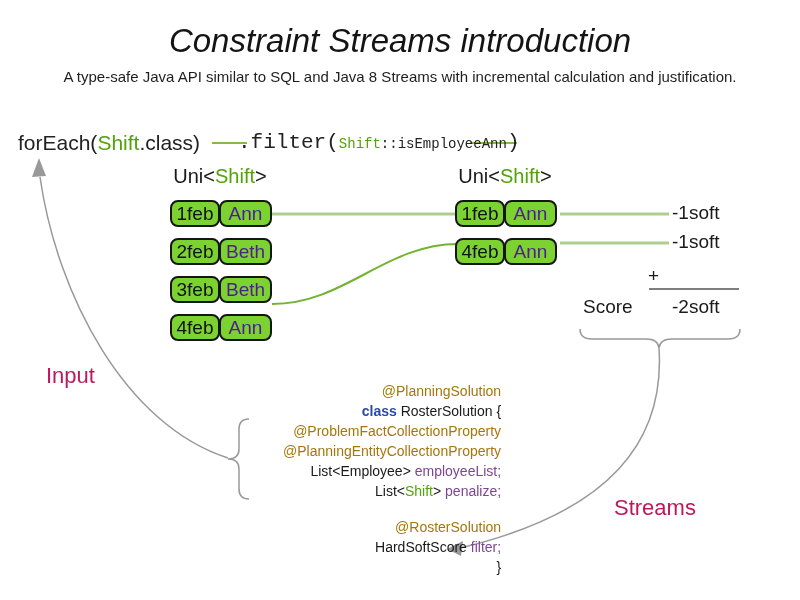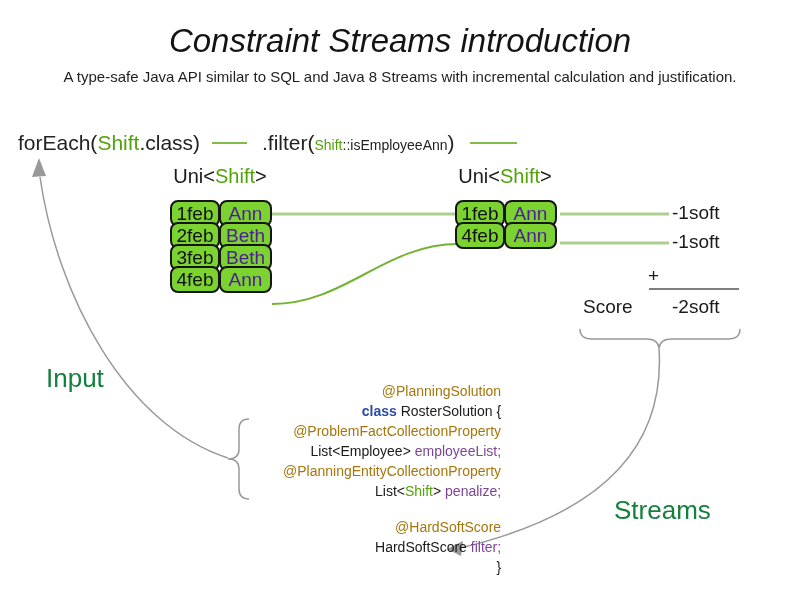--- a/index.html
+++ b/index.html
@@ -14,33 +14,33 @@
   .subtitle { left:0; right:0; top:68px; text-align:center; font-size:15px; color:#1f1f1f; }
 
   .expr { font-size:21px; color:#222; }
   .expr .sm { font-size:14px; }
   .green { color:#52A30A; }
   .pen-block { line-height:30px; }
 
   .uni-label { font-size:20px; text-align:center; }
 
   .stream-table { position:absolute; }
-  .srow { display:flex; height:19px; margin-bottom:3px; }
+  .srow { display:flex; height:19px; margin-bottom:19px; }
   .cell {
     box-sizing:border-box; height:27px; border:2px solid #151515; border-radius:8px;
     background:#7BD231; display:flex; align-items:center; justify-content:center;
     font-size:19px;
   }
   .cell.date { width:50px; color:#111; }
   .cell.name { width:53px; color:#4c1d95; margin-left:-1px; }
 
   .penalty { font-size:19px; color:#1a1a1a; }
   .score-text { font-size:19px; color:#1a1a1a; }
 
-  .flow-label { font-size:26px; color:#15803d; }
+  .flow-label { font-size:22px; color:#be185d; }
 
   .code { left:264px; top:381px; font-size:14px; line-height:20px; color:#1a1a1a;text-align:right; }
   .code-line { white-space:pre; }
   .code-line.ind { padding-left:19px; }
   .code-gap { height:16px; }
   .c-ann { color:#A6760B; }
   .c-kw { color:#2B4BA5; font-weight:bold; }
   .c-field { color:#7D4595; }
 </style>
 </head>
@@ -62,21 +62,21 @@
     <polygon points="39,158 32,177 46,176" fill="#999999"></polygon>
     <path d="M 659 348 C 665 440 612 512 460 548" fill="none" stroke="#999999" stroke-width="1.5"></path>
     <polygon points="447,549 463,541 461,556" fill="#999999"></polygon>
   </svg>
 
   <div class="abs title">Constraint Streams introduction</div>
   <div class="abs subtitle">A type-safe Java API similar to SQL and Java 8 Streams with incremental calculation and justification.</div>
 
   <div class="abs expr" style="left:18px; top:131px;"><span>forEach(</span><span class="green">Shift</span><span>.class)</span></div>
 
-  <div class="abs expr" style="left:262px; top:131px;"><span>.filter(</span><span class="sm green">Shift</span><span class="sm">::isEmployeeAnn</span><span>)</span></div>
+  <div class="abs expr" style="left:238px; top:131px;font-family:Liberation Mono, monospace;"><span>.filter(</span><span class="sm green">Shift</span><span class="sm">::isEmployeeAnn</span><span>)</span></div>
 
 
   <div class="abs uni-label" style="left:170px; top:165px; width:100px;"><span>Uni&lt;</span><span class="green">Shift</span><span>&gt;</span></div>
 
   <div class="abs uni-label" style="left:452px; top:165px; width:106px;"><span>Uni&lt;</span><span class="green">Shift</span><span>&gt;</span></div>
 
   <div class="stream-table" style="left:170px; top:200px;">
     <div class="srow">
       <div class="cell date">1feb</div>
       <div class="cell name">Ann</div>
@@ -113,22 +113,22 @@
   <div class="abs score-text" style="left:583px; top:296px;">Score</div>
   <div class="abs score-text" style="left:672px; top:296px;">-2soft</div>
 
   <div class="abs flow-label" style="left:46px; top:363px;">Input</div>
   <div class="abs flow-label" style="left:614px; top:495px;">Streams</div>
 
   <div class="abs code">
     <div class="code-line"><span class="c-ann">@PlanningSolution</span></div>
     <div class="code-line"><span class="c-kw">class</span><span> RosterSolution {</span></div>
     <div class="code-line ind"><span class="c-ann">@ProblemFactCollectionProperty</span></div>
+    <div class="code-line ind"><span class="c-ann">@PlanningEntityCollectionProperty</span></div>
     <div class="code-line ind"><span>List&lt;Employee&gt; </span><span class="c-field">employeeList;</span></div>
-    <div class="code-line ind"><span class="c-ann">@PlanningEntityCollectionProperty</span></div>
     <div class="code-line ind"><span>List&lt;</span><span class="green">Shift</span><span>&gt; </span><span class="c-field">penalize;</span></div>
     <div class="code-gap"></div>
-    <div class="code-line ind"><span class="c-ann">@HardSoftScore</span></div>
+    <div class="code-line ind"><span class="c-ann">@RosterSolution</span></div>
     <div class="code-line ind"><span>HardSoftScore </span><span class="c-field">filter;</span></div>
     <div class="code-line"><span>}</span></div>
   </div>
 
 </div>
 
 </body></html>

